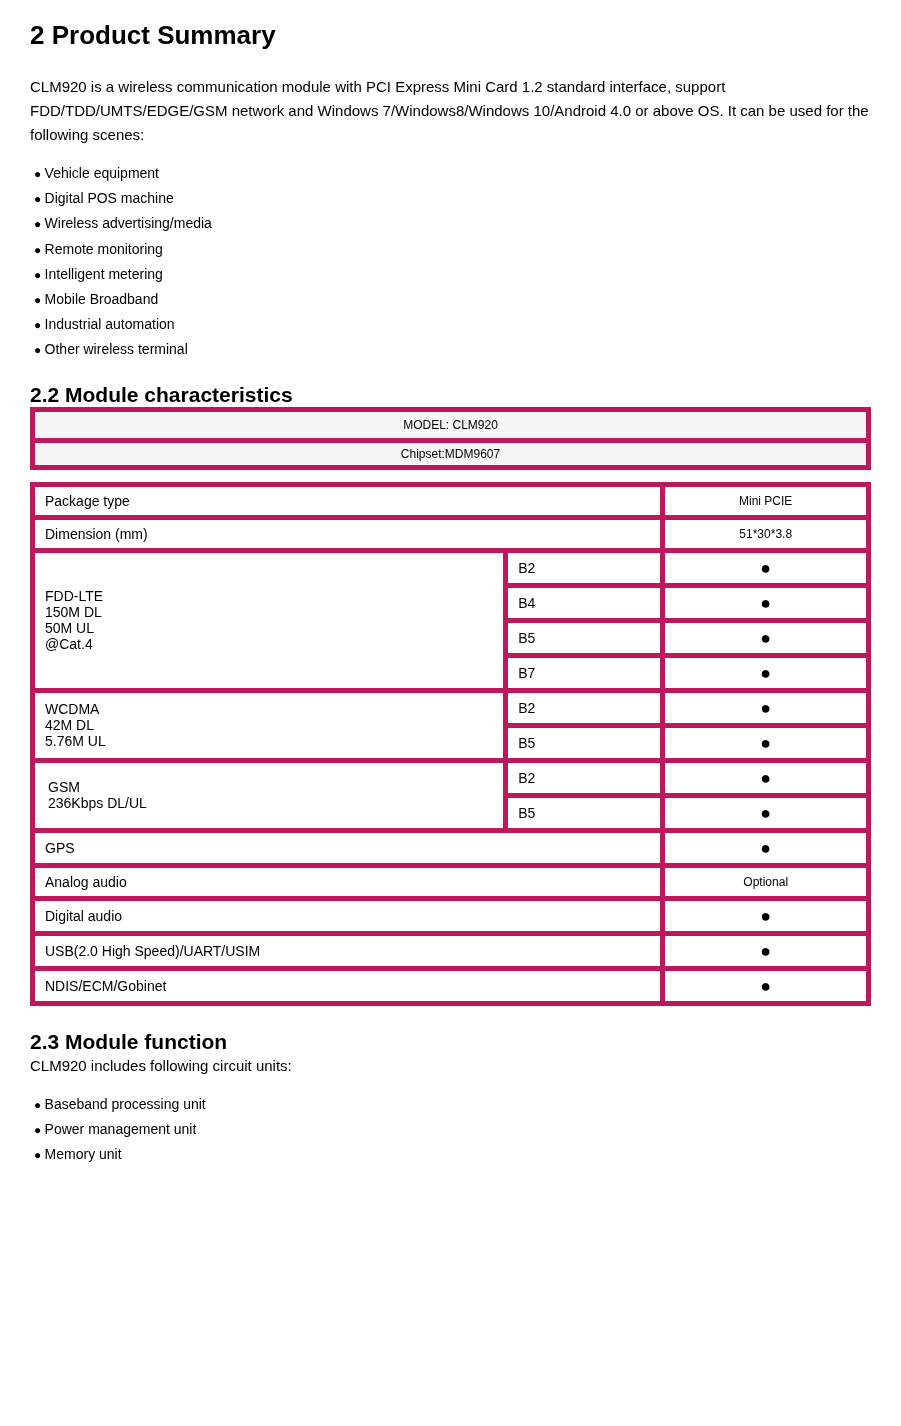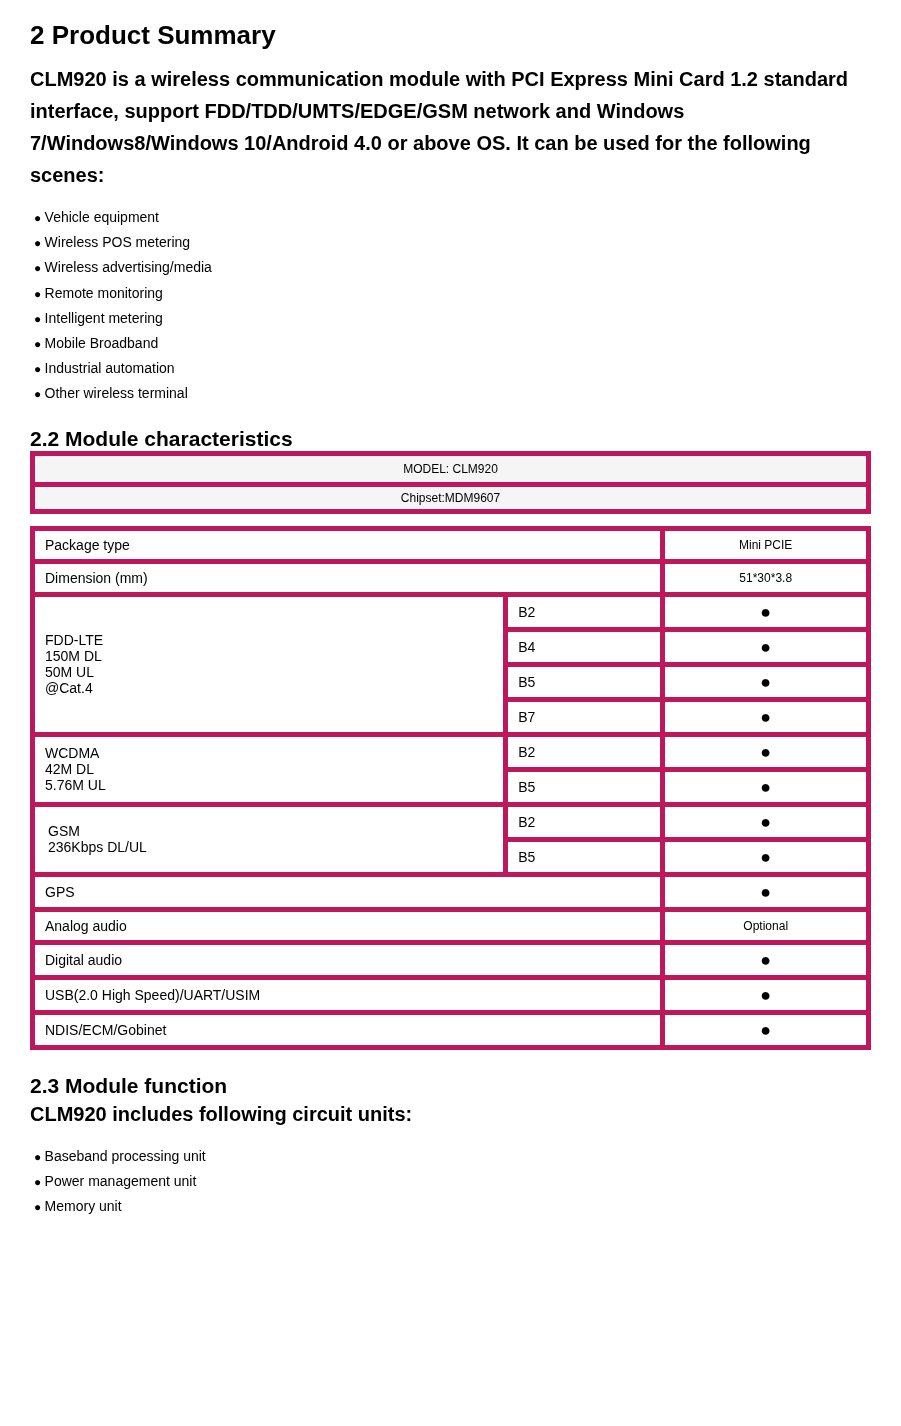--- a/index.html
+++ b/index.html
@@ -11,32 +11,31 @@
       font-family: Arial, sans-serif;
       font-size: 14px;
       color: #000;
       background: #fff;
       padding: 20px 30px;
       max-width: 901px;
     }
     h1.page-title {
       font-size: 26px;
       font-weight: bold;
-      margin-bottom: 12px;
+      margin-bottom: 24px;
     }
     .section-number {
       font-size: 28px;
       font-weight: bold;
       margin-bottom: 8px;
     }
     p.body-text {
-      font-size: 20px;
+      font-size: 15px;
       line-height: 1.6;
       margin-bottom: 14px;
-      font-weight: bold;
     }
     .bullet-list {
       list-style: none;
       margin: 10px 0 20px 0;
     }
     .bullet-list li {
       font-size: 14px;
       line-height: 1.8;
       padding-left: 4px;
     }
@@ -84,21 +83,21 @@
 </head>
 <body>
 
 <h1 class="page-title">2 Product Summary</h1>
 
 <div class="section-divider">
   <p class="body-text">CLM920  is  a  wireless  communication  module  with  PCI  Express  Mini  Card  1.2  standard interface, support FDD/TDD/UMTS/EDGE/GSM network and Windows 7/Windows8/Windows 10/Android 4.0 or above OS. It can be used for the following scenes:</p>
 
   <ul class="bullet-list">
     <li>Vehicle equipment</li>
-    <li>Wireless POS metering</li>
+    <li>Digital POS machine</li>
     <li>Wireless advertising/media</li>
     <li>Remote monitoring</li>
     <li>Intelligent metering</li>
     <li>Mobile Broadband</li>
     <li>Industrial automation</li>
     <li>Other wireless terminal</li>
   </ul>
 </div>
 
 <div class="section-divider">

